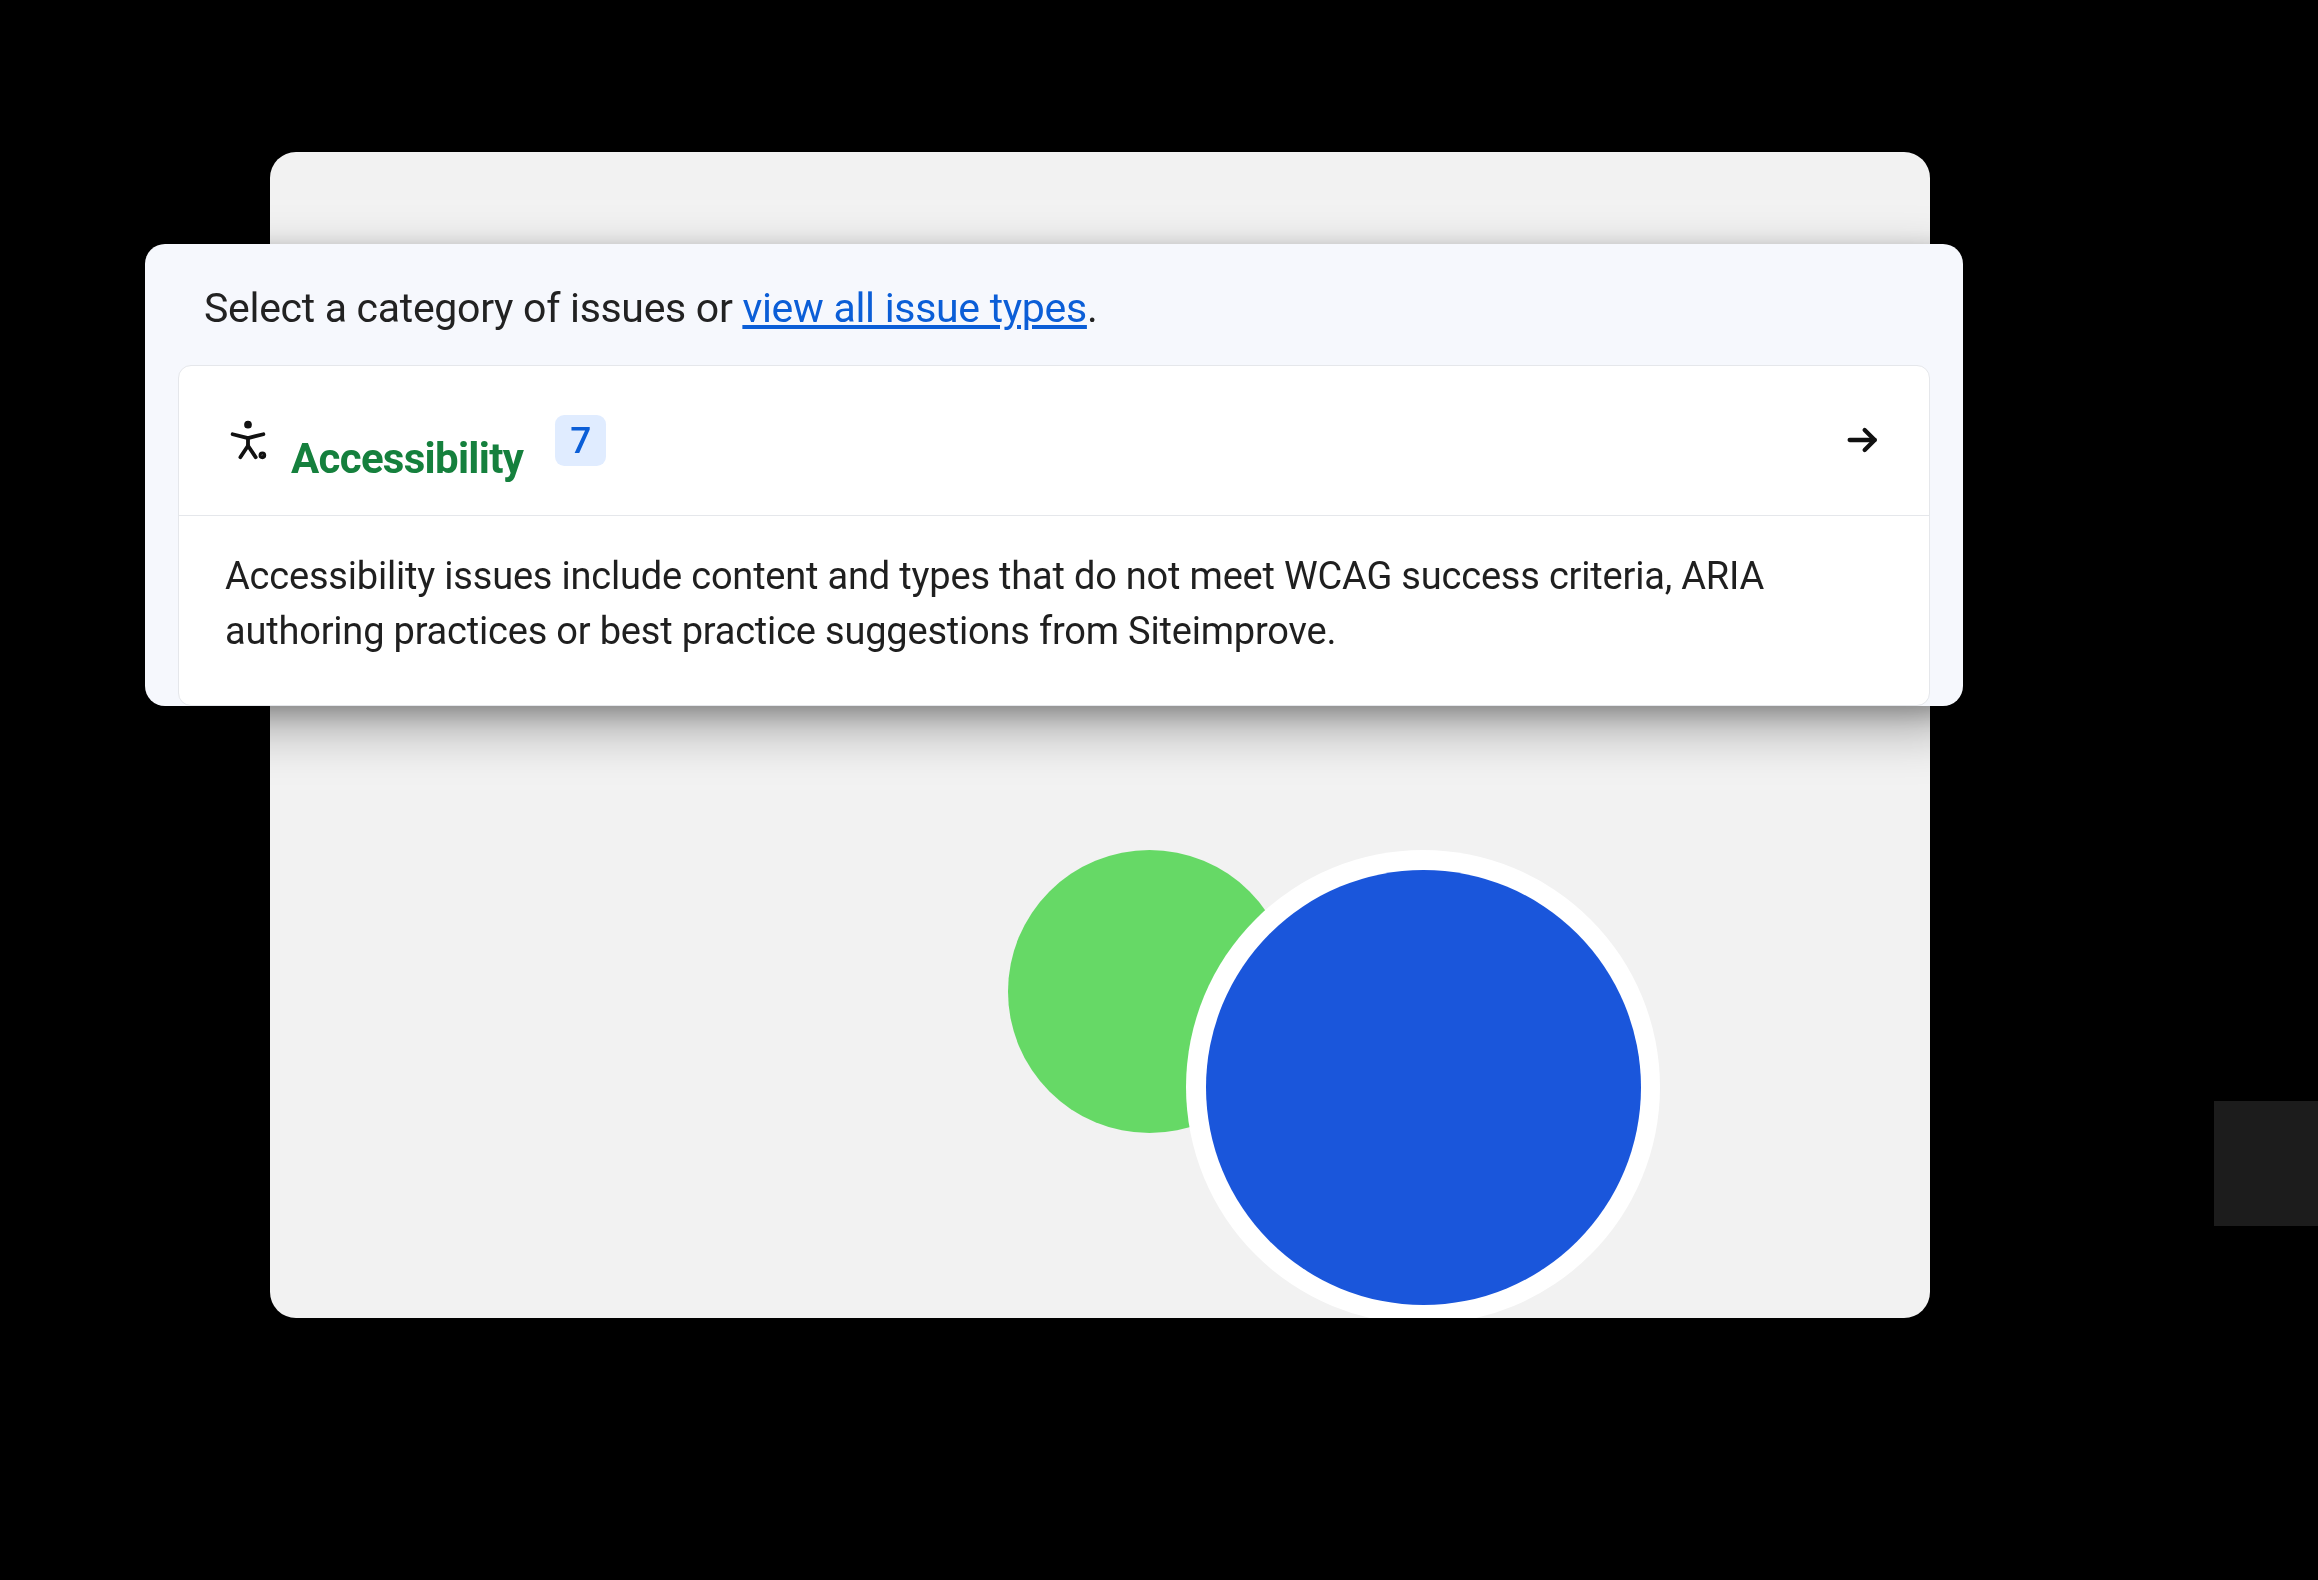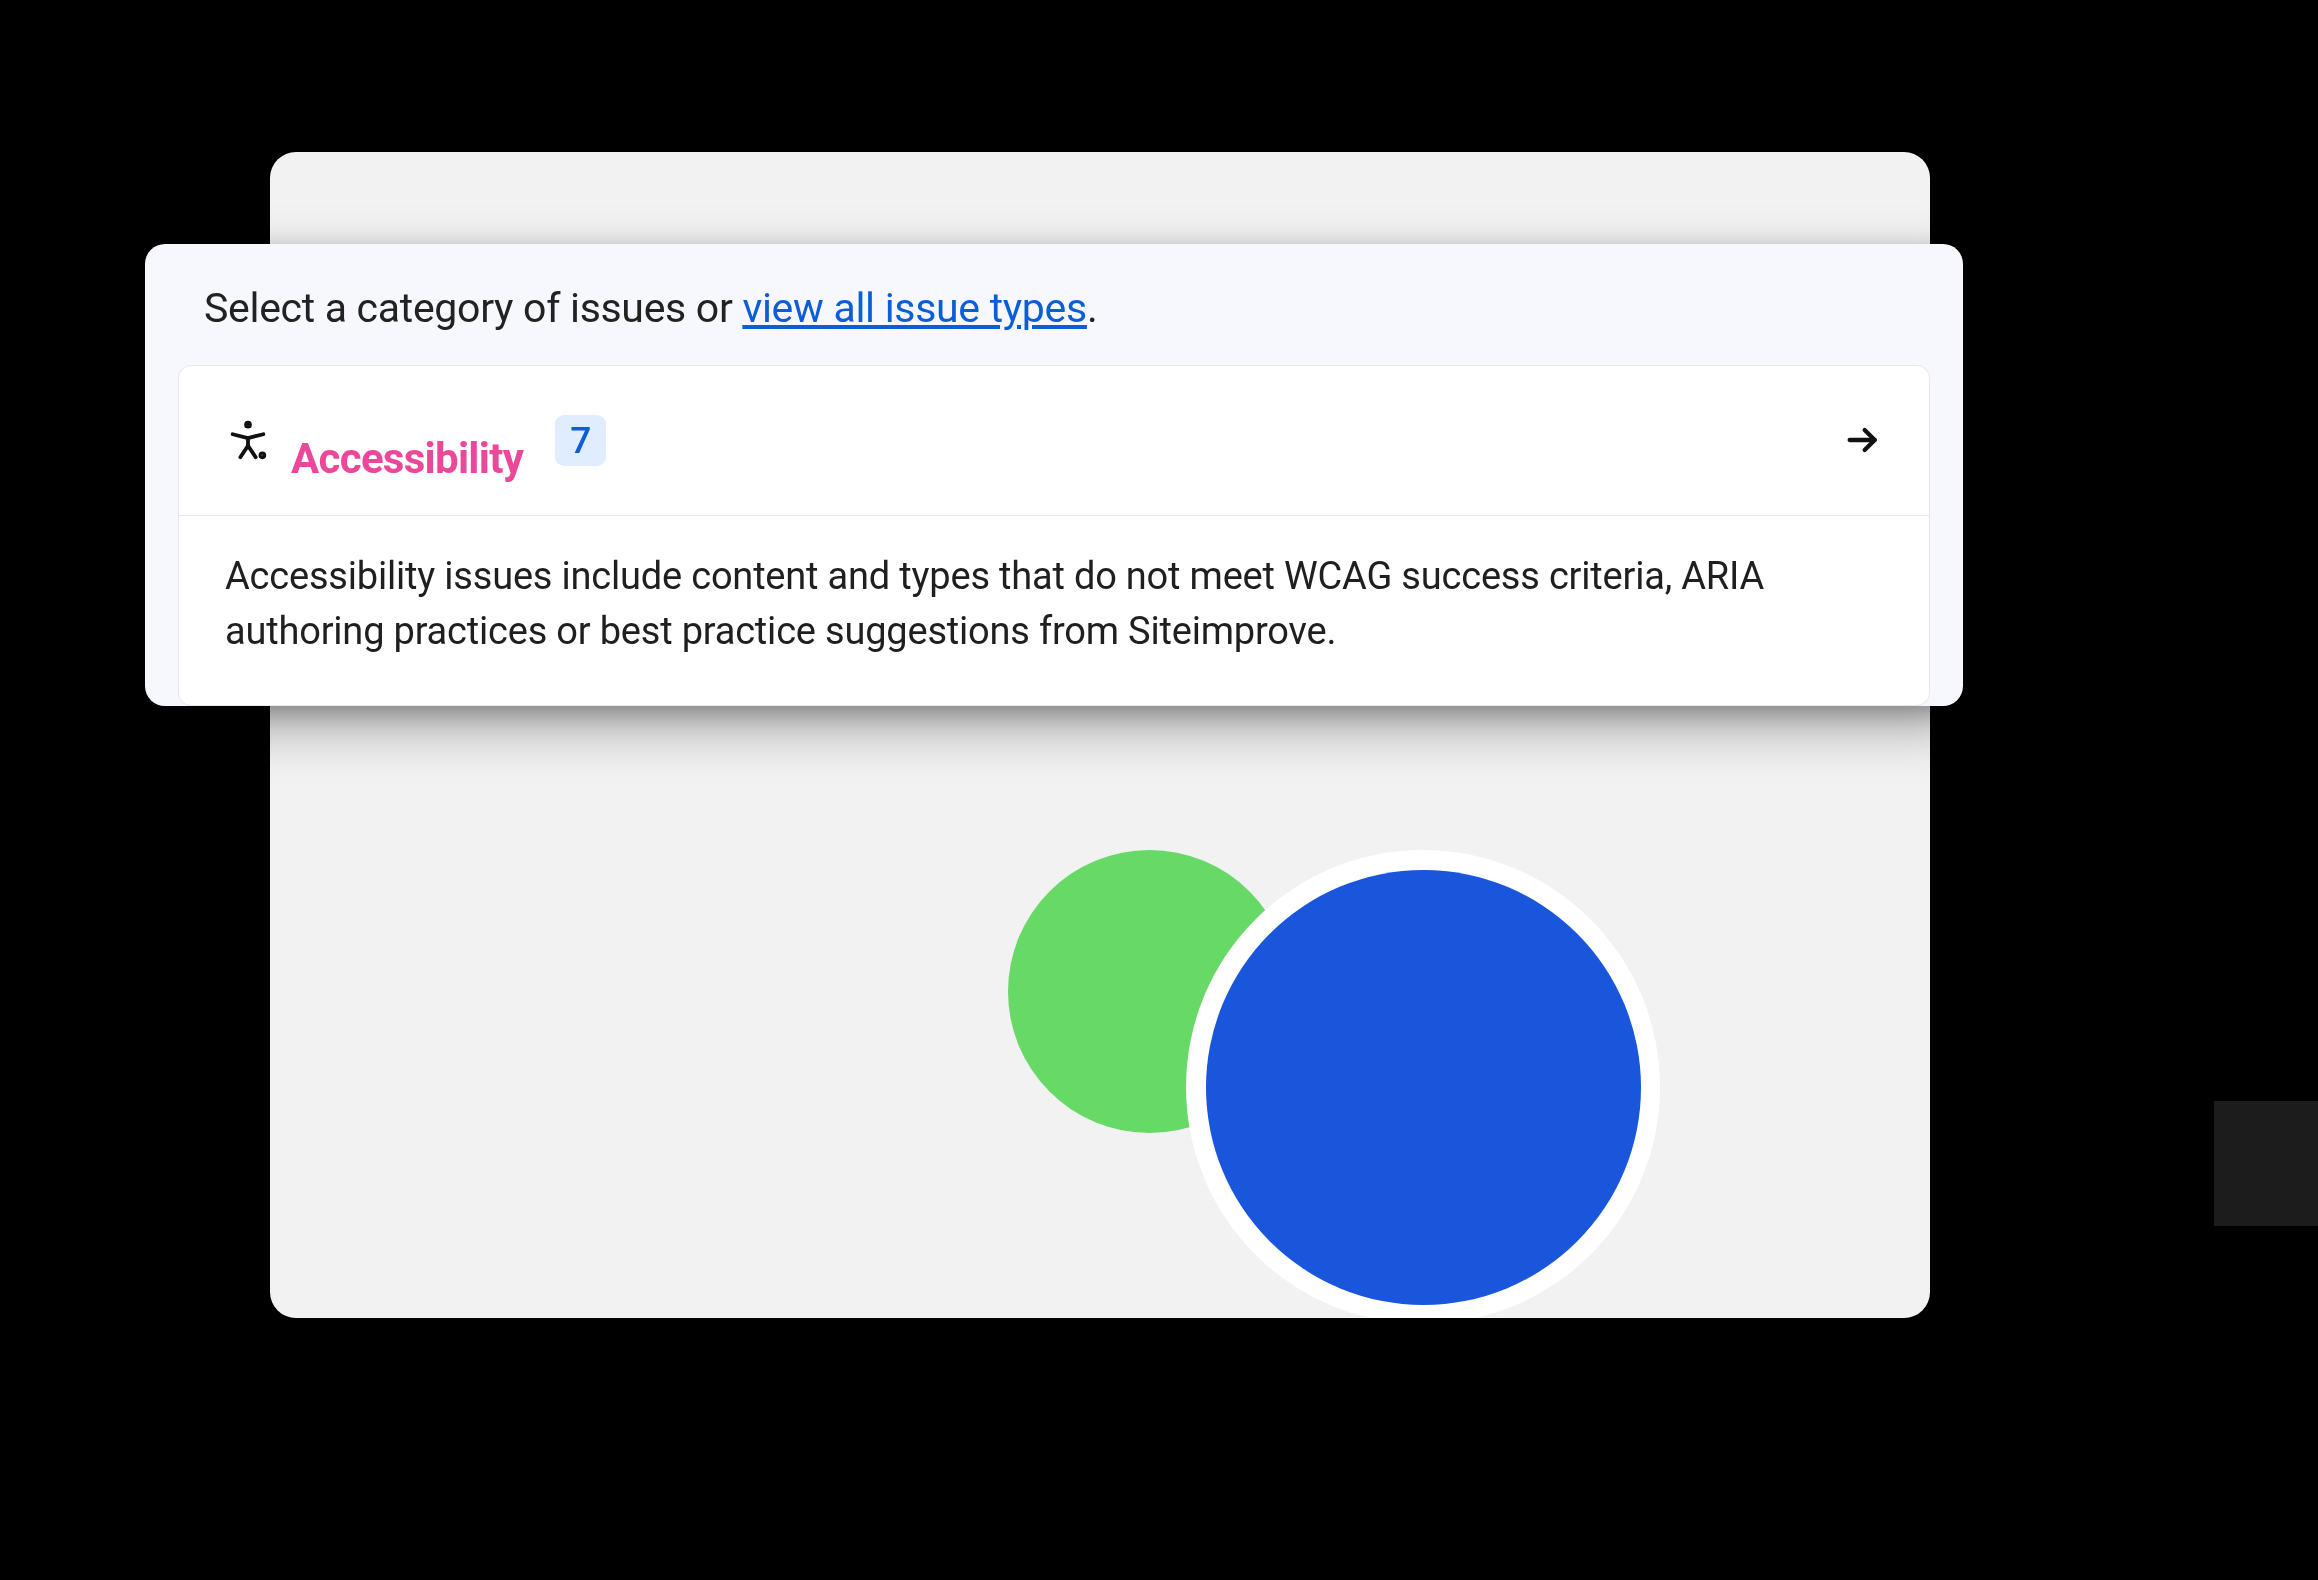--- a/index.html
+++ b/index.html
@@ -103,21 +103,21 @@
     .a11y-icon {
       width: 46px;
       height: 46px;
       display: inline-flex;
       align-items: center;
       justify-content: center;
     }
     .category-title {
       font-size: 42px;
       font-weight: 700;
-      color: #ec4899;
+      color: #15803d;
       letter-spacing: -0.7px;
       margin-top: 36px;
     }
     .count-badge {
       display: inline-flex;
       align-items: center;
       justify-content: center;
       min-width: 51px;
       height: 51px;
       padding: 0 13px;

